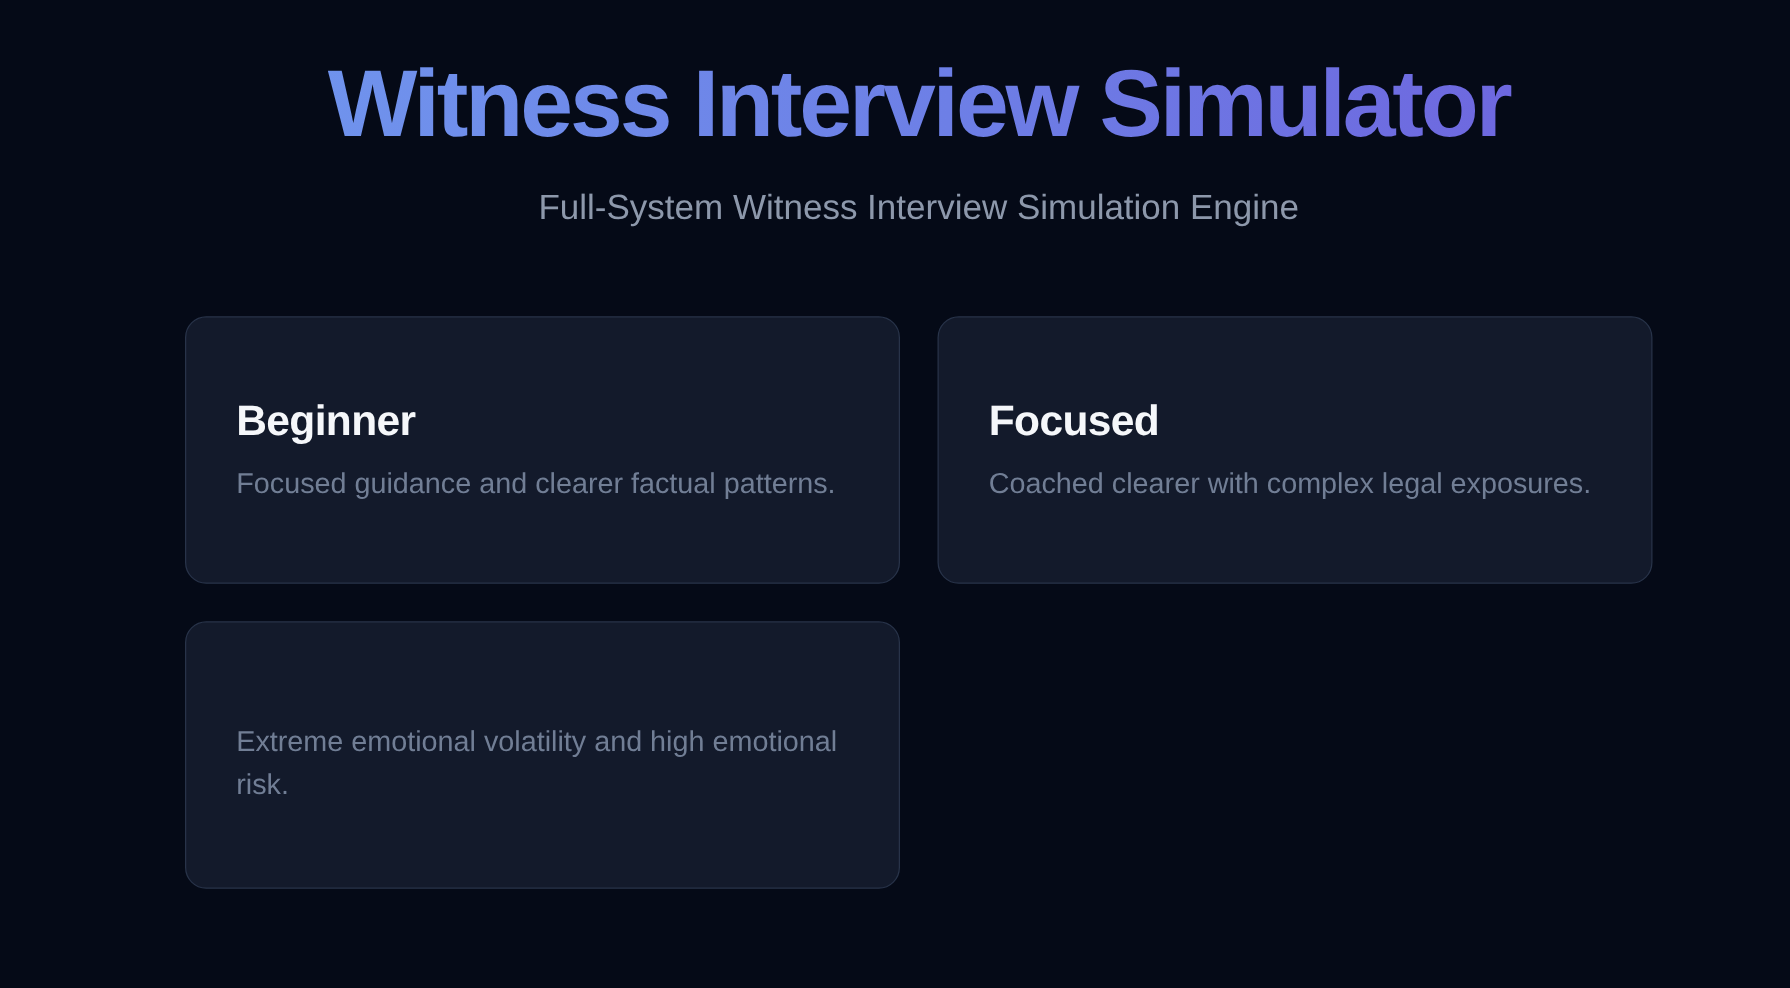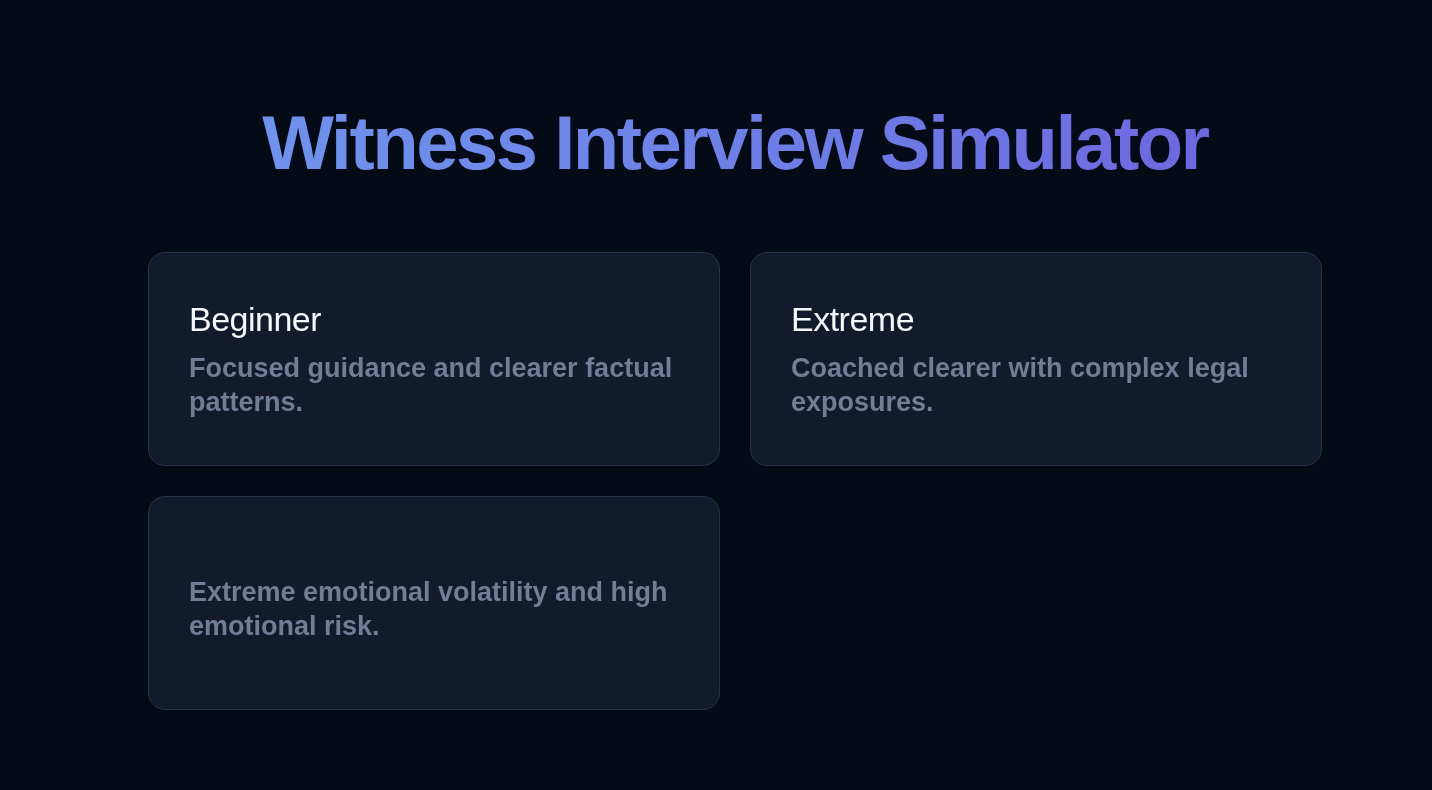--- a/index.html
+++ b/index.html
@@ -17,22 +17,21 @@
   html, body {
     width: 1432px;
     height: 790px;
     overflow: hidden;
     background: var(--background);
     font-family: "Liberation Sans", sans-serif;
   }
   .container {
     width: 1174px;
     margin-left: 148px;
-    padding-top: 58px;
-    margin-top: 44px;
+    padding-top: 43px;
   }
   .header { text-align: center; }
   .page-title {
     font-size: 76px;
     line-height: 82px;
     font-weight: 800;
     letter-spacing: -2.5px;
     background: linear-gradient(90deg, var(--title-gradient-start) 0%, var(--title-gradient-mid) 52%, var(--title-gradient-end) 100%);
     -webkit-background-clip: text;
     background-clip: text;
@@ -61,50 +60,51 @@
     border-radius: 17px;
     padding: 0 40px;
     display: flex;
     flex-direction: column;
     justify-content: center;
     cursor: pointer;
   }
   .card-title {
     font-size: 34px;
     line-height: 40px;
-    font-weight: 400;
+    font-weight: 700;
     color: var(--card-title);
     letter-spacing: -0.5px;
   }
   .card-description {
     margin-top: 12px;
-    font-size: 27px;
+    font-size: 23px;
     line-height: 34px;
-    font-weight: 700;
+    font-weight: 400;
     color: var(--card-description);
     max-width: 492px;
   }
 </style>
 </head>
 <body>
 
 <div class="container">
   <div class="header">
     <h1 class="page-title">Witness Interview Simulator</h1>
+    <div class="page-subtitle">Full-System Witness Interview Simulation Engine</div>
   </div>
 
   <div class="card-grid">
     <div class="difficulty-card">
       <div class="card-title">Beginner</div>
       <div class="card-description">Focused guidance and clearer factual patterns.</div>
     </div>
 
 
     <div class="difficulty-card">
-      <div class="card-title">Extreme</div>
+      <div class="card-title">Focused</div>
       <div class="card-description">Coached clearer with complex legal exposures.</div>
     </div>
 
     <div class="difficulty-card">
       <div class="card-description">Extreme emotional volatility and high emotional risk.</div>
     </div>
   </div>
 </div>
 
 </body></html>

